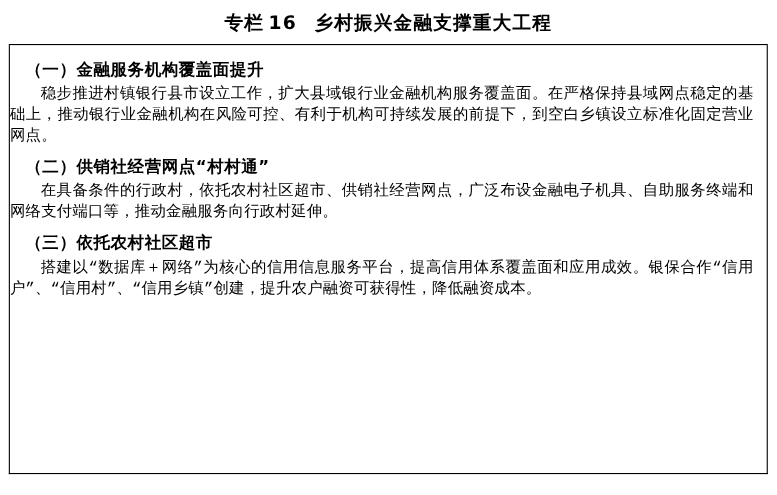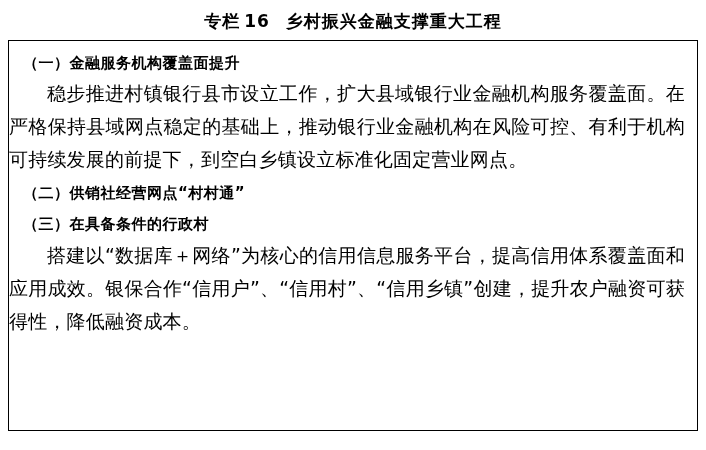--- a/index.html
+++ b/index.html
@@ -52,27 +52,28 @@
   }
   .sec-head {
     font-size: 15px;
     font-weight: bold;
     line-height: 28px;
     margin: 0;
     padding: 2px 0 0 14px;
     letter-spacing: 0.5px;
   }
   .para {
-    font-size: 19px;
-    line-height: 33px;
+    font-size: 14px;
+    line-height: 19px;
     margin: 0;
     text-align: justify;
     text-justify: inter-ideograph;
     letter-spacing: 0.2px;
     text-indent: 2em;
+    font-family: Liberation Mono, monospace;
   }
   .sec-block {
     margin-bottom: 1px;
   }
 </style>
 </head>
 <body>
 
 <div class="page">
 
@@ -84,24 +85,25 @@
 
   <div class="frame">
 
     <div class="sec-block">
       <p class="sec-head">（一）金融服务机构覆盖面提升</p>
       <p class="para">稳步推进村镇银行县市设立工作，扩大县域银行业金融机构服务覆盖面。在严格保持县域网点稳定的基础上，推动银行业金融机构在风险可控、有利于机构可持续发展的前提下，到空白乡镇设立标准化固定营业网点。</p>
     </div>
 
     <div class="sec-block">
       <p class="sec-head">（二）供销社经营网点“村村通”</p>
+      <p class="para">在具备条件的行政村，依托农村社区超市、供销社经营网点，广泛布设金融电子机具、自助服务终端和网络支付端口等，推动金融服务向行政村延伸。</p>
     </div>
 
     <div class="sec-block">
-      <p class="sec-head">（三）在具备条件的行政村</p>
+      <p class="sec-head">（三）依托农村社区超市</p>
     </div>
 
     <div class="sec-block">
       <p class="para">搭建以“数据库＋网络”为核心的信用信息服务平台，提高信用体系覆盖面和应用成效。银保合作“信用户”、“信用村”、“信用乡镇”创建，提升农户融资可获得性，降低融资成本。</p>
     </div>
 
   </div>
 </div>
 
 </body></html>

